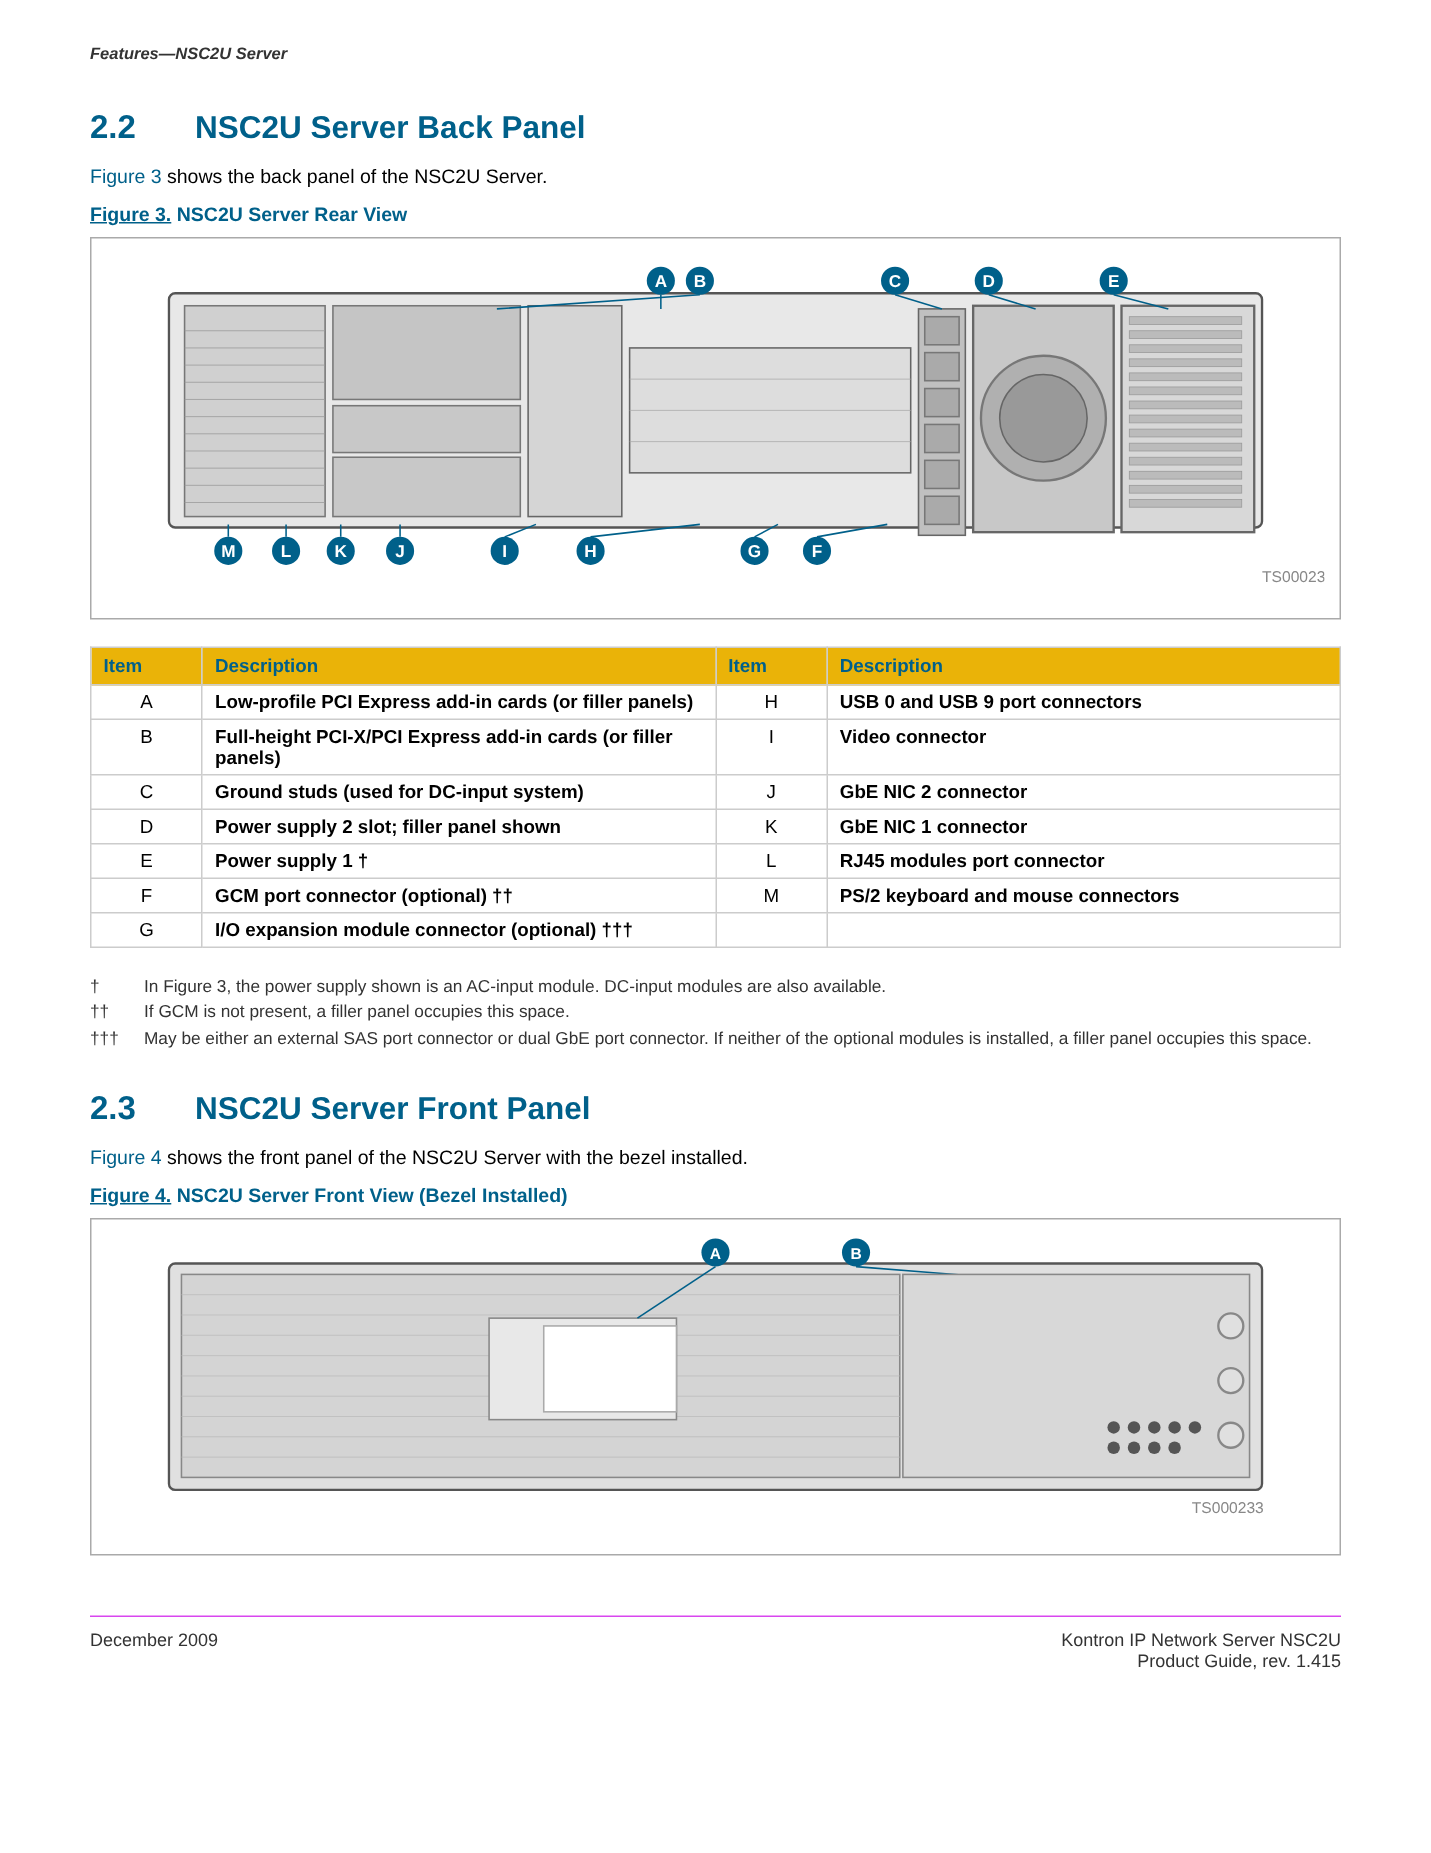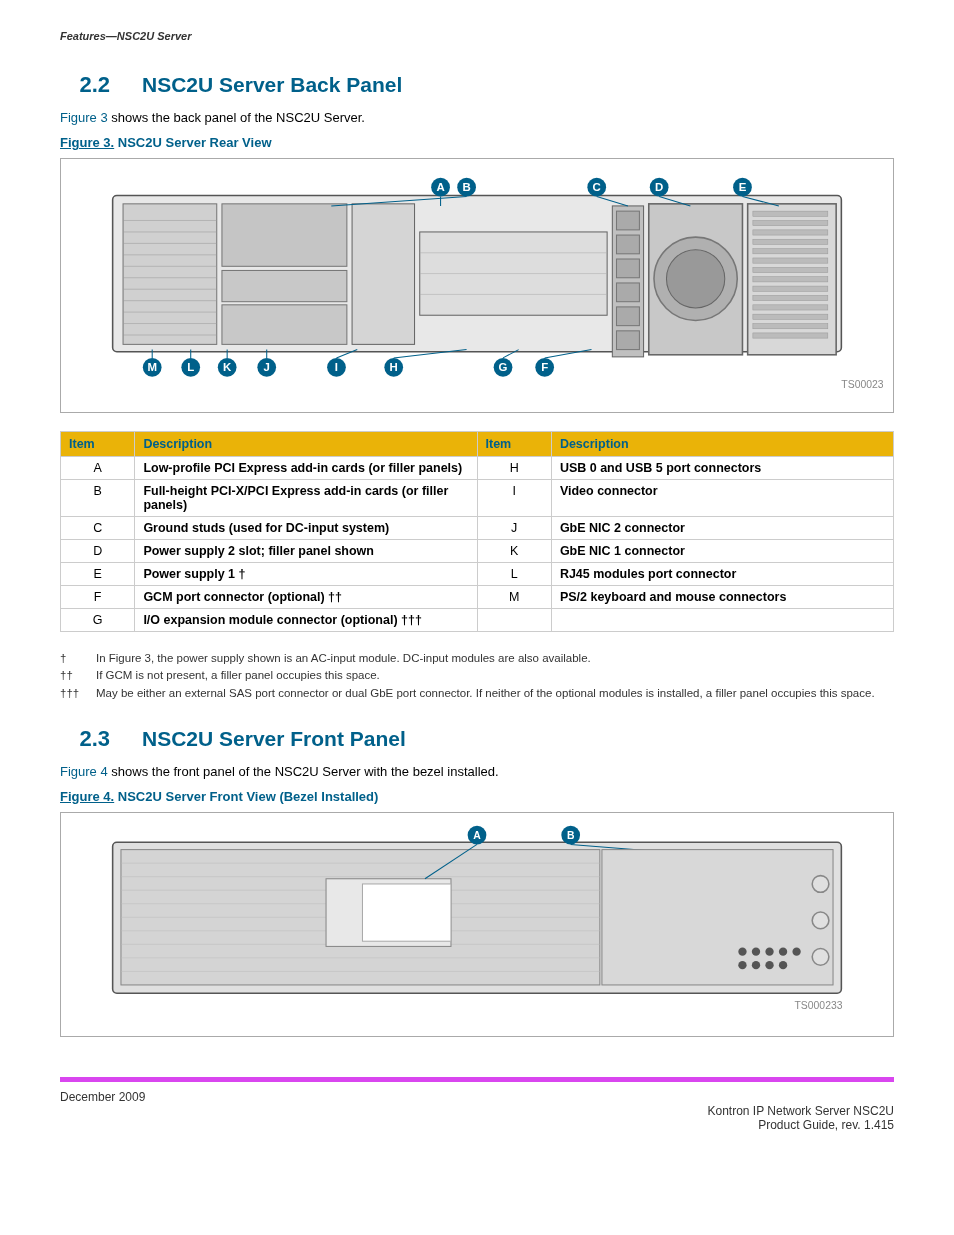--- a/index.html
+++ b/index.html
@@ -17,23 +17,22 @@
       font-size: 11px;
       font-style: italic;
       font-weight: bold;
       margin-bottom: 30px;
       color: #333;
     }
 
     .section-title {
       display: flex;
       align-items: baseline;
-      gap: 32px;
+      gap: 20px;
       margin-bottom: 12px;
-      text-align: right;
     }
 
     .section-number {
       font-size: 22px;
       font-weight: bold;
       color: #00608a;
       min-width: 50px;
     }
 
     .section-heading {
@@ -141,23 +140,22 @@
       width: 100%;
       height: 200px;
     }
 
     .page-footer {
       margin-top: 40px;
       display: flex;
       justify-content: space-between;
       font-size: 12px;
       color: #333;
-      border-top: 5px solid #d946ef;
+      border-top: 1px solid #d946ef;
       padding-top: 8px;
-      flex-direction: column;
     }
 
     .footer-right {
       text-align: right;
     }
 
     a, .link-style {
       color: #00608a;
       text-decoration: none;
     }
@@ -317,21 +315,21 @@
         <th>Description</th>
         <th>Item</th>
         <th>Description</th>
       </tr>
     </thead>
     <tbody id="rear-table-body">
     <tr>
       <td class="item-col">A</td>
       <td class="desc-col">Low-profile PCI Express add-in cards (or filler panels)</td>
       <td class="item-col">H</td>
-      <td class="desc-col">USB 0 and USB 5 port connectors</td>
+      <td class="desc-col">USB 0 and USB 9 port connectors</td>
     </tr>
         <tr>
       <td class="item-col">B</td>
       <td class="desc-col">Full-height PCI-X/PCI Express add-in cards (or filler panels)</td>
       <td class="item-col">I</td>
       <td class="desc-col">Video connector</td>
     </tr>
         <tr>
       <td class="item-col">C</td>
       <td class="desc-col">Ground studs (used for DC-input system)</td>

